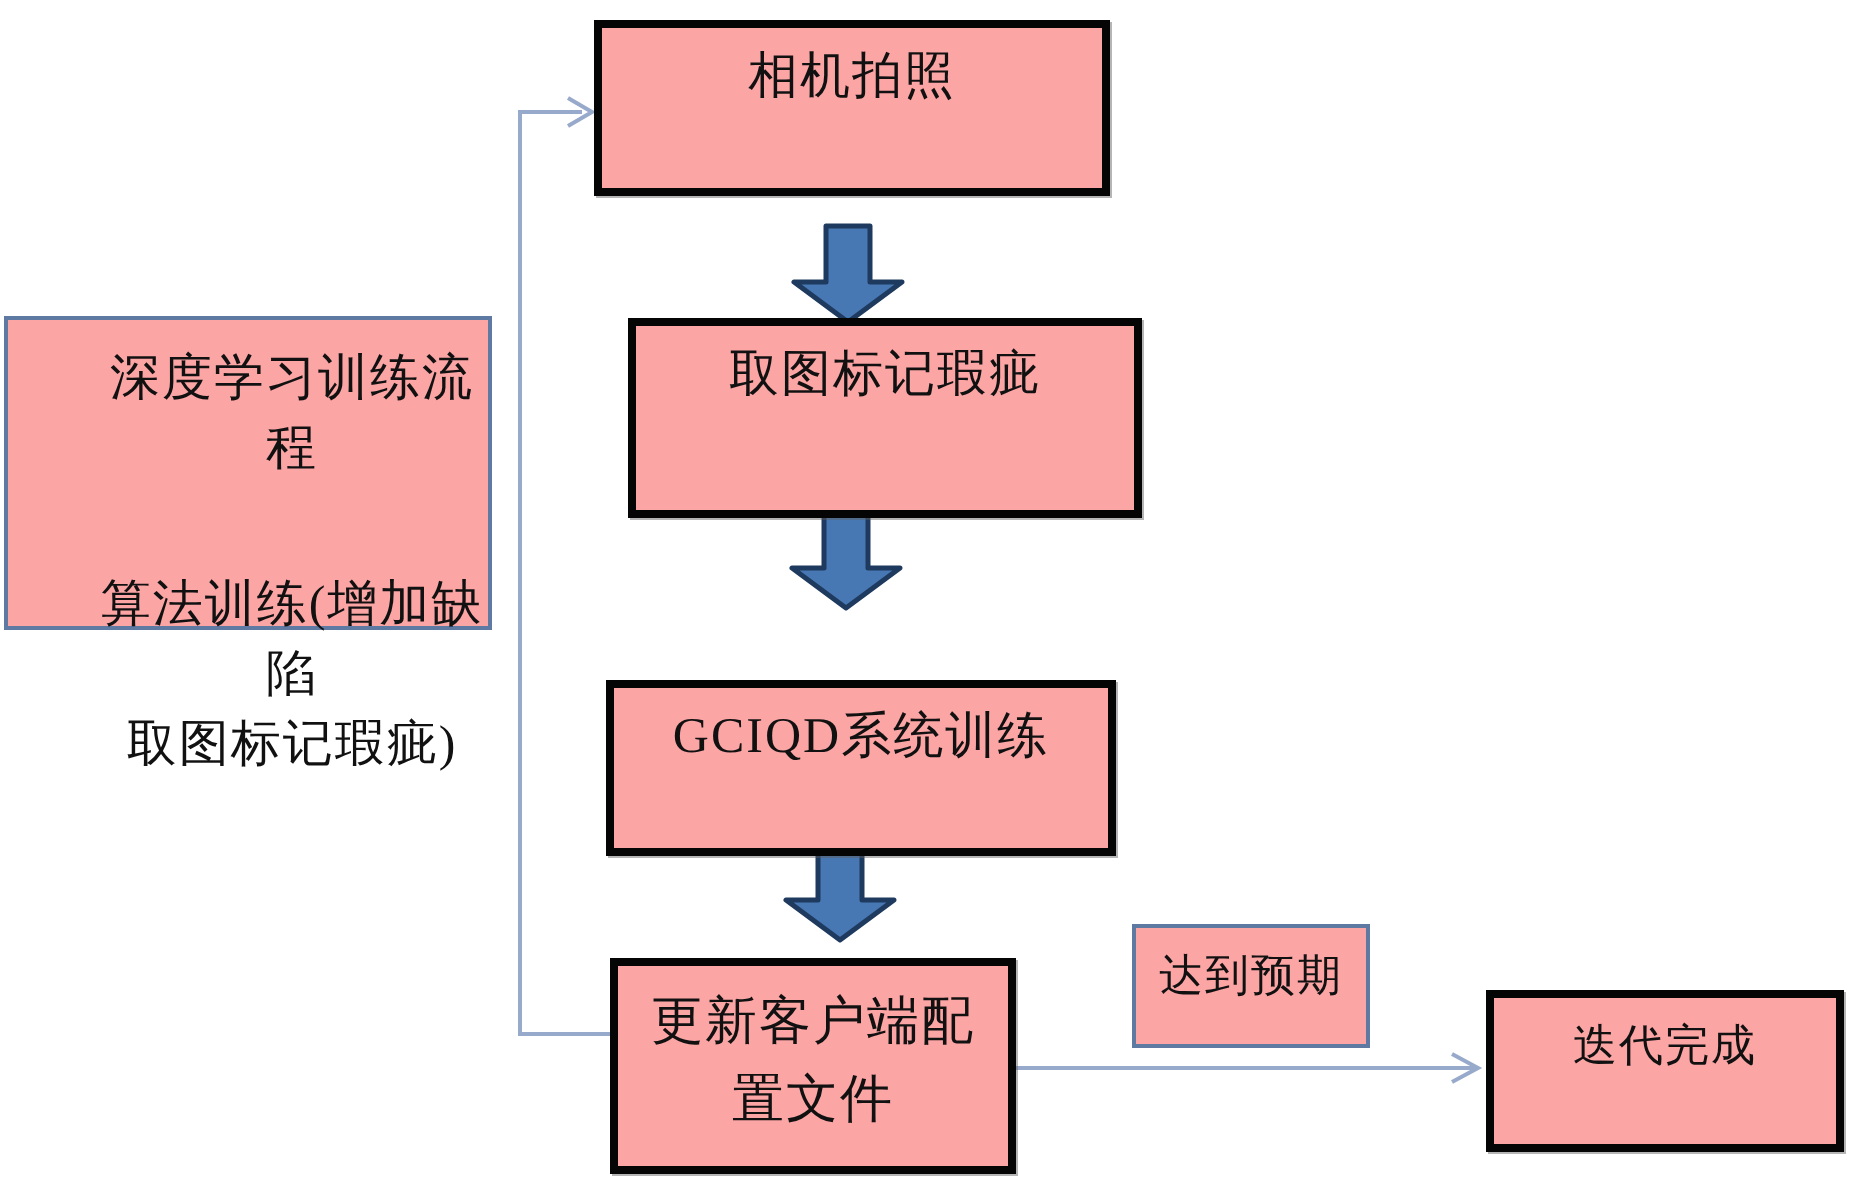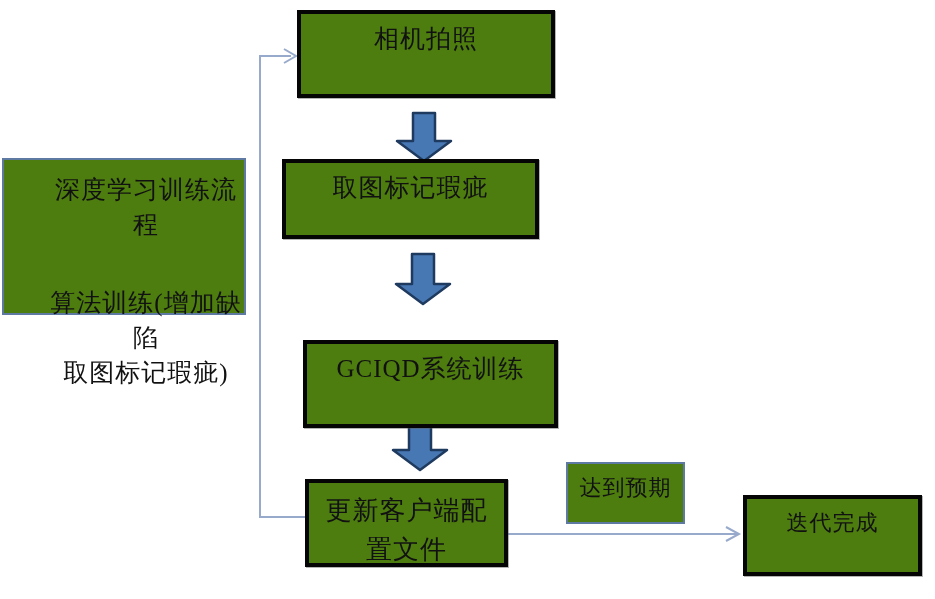--- a/index.html
+++ b/index.html
@@ -13,21 +13,21 @@
     overflow: hidden;
   }
   .connectors {
     position: absolute;
     left: 0; top: 0;
     width: 935px; height: 599px;
   }
   .box {
     position: absolute;
     box-sizing: border-box;
-    background: #4d7c0f;
+    background: #fca5a5;
     text-align: center;
   }
   .box-black {
     border: 4px solid #050505;
     box-shadow: 1px 1px 0 rgba(90,90,90,0.45);
   }
   .box-thin {
     border: 2px solid #5e7aa2;
   }
   .flow-label {
@@ -77,29 +77,29 @@
 
     <path d="M412,254 H434 V284 H450 L423,304 L396,284 H412 Z" fill="#4878b4" stroke="#1f3a5f" stroke-width="2.5" stroke-linejoin="round"></path>
 
     <path d="M409,422 H431 V450 H447 L420,470 L393,450 H409 Z" fill="#4878b4" stroke="#1f3a5f" stroke-width="2.5" stroke-linejoin="round"></path>
   </svg>
 
   <div class="box box-black" style="left:297px; top:10px; width:258px; height:88px;">
     <span class="flow-label">相机拍照</span>
   </div>
 
-  <div class="box box-black" style="left:282px; top:159px; width:257px; height:80px;">
+  <div class="box box-black" style="left:314px; top:159px; width:257px; height:100px;">
     <span class="flow-label">取图标记瑕疵</span>
   </div>
 
   <div class="box box-black" style="left:303px; top:312px; width:255px; height:88px;margin-top:28px;">
     <span class="flow-label">GCIQD系统训练</span>
   </div>
 
-  <div class="box box-black" style="left:305px; top:479px; width:203px; height:88px;">
+  <div class="box box-black" style="left:305px; top:479px; width:203px; height:108px;">
     <span class="update-label">更新客户端配置文件</span>
   </div>
 
   <div class="box box-thin note-box" style="left:2px; top:158px; width:244px; height:157px;">
     <span class="note-line">深度学习训练流程</span>
     <div class="note-gap"></div>
     <span class="note-line">算法训练(增加缺陷</span>
     <span class="note-line">取图标记瑕疵)</span>
   </div>
 

